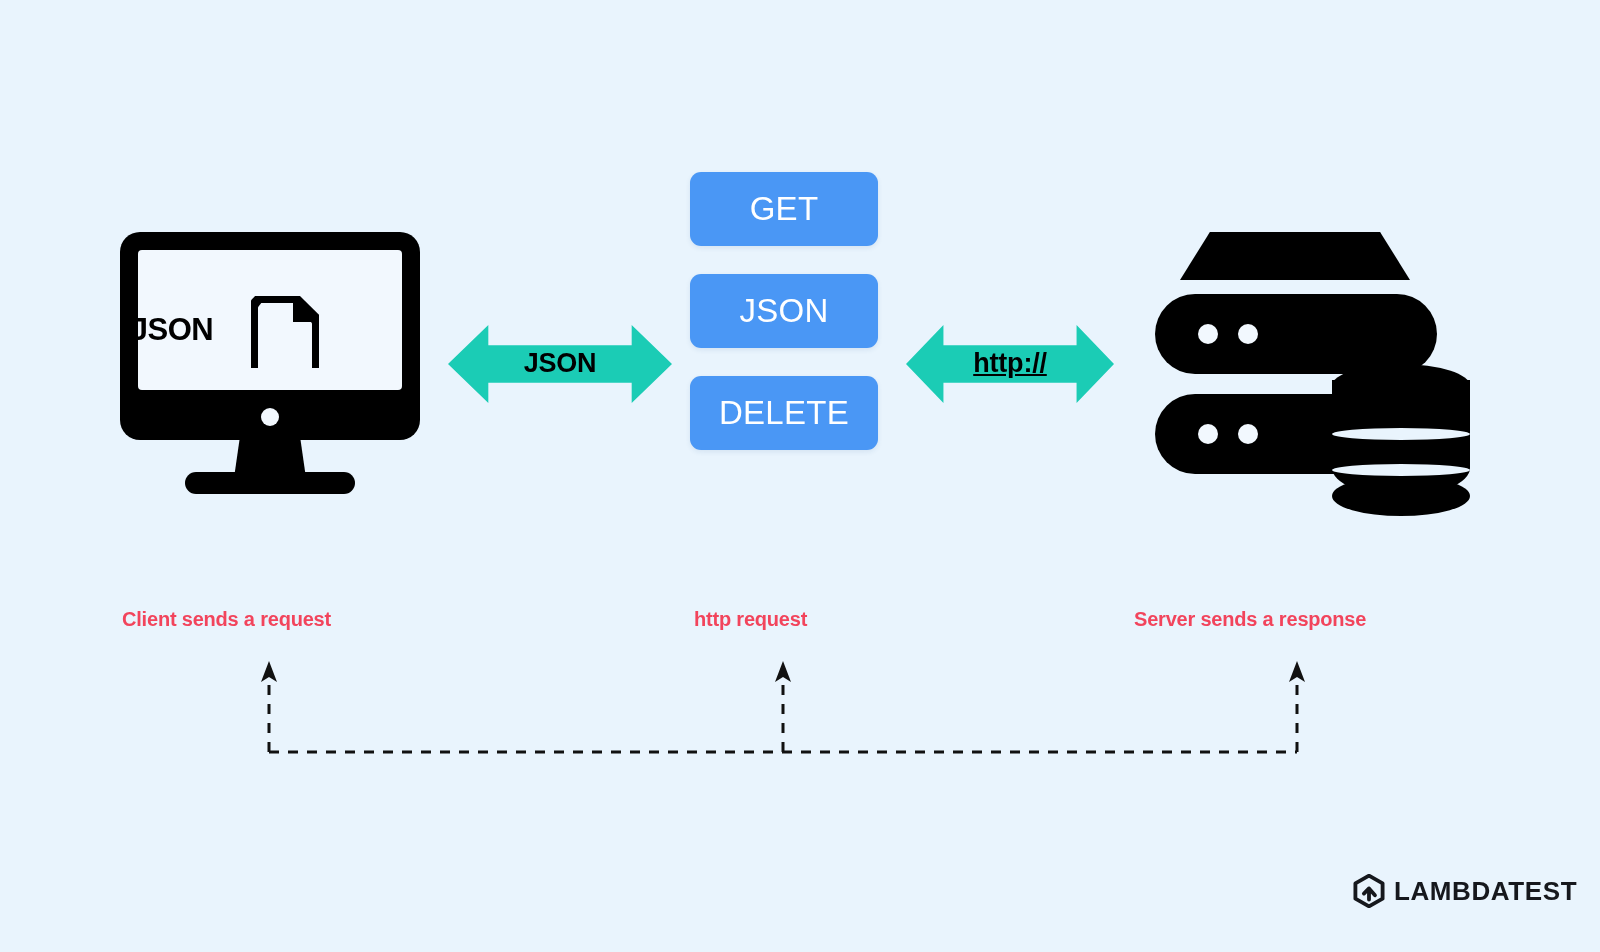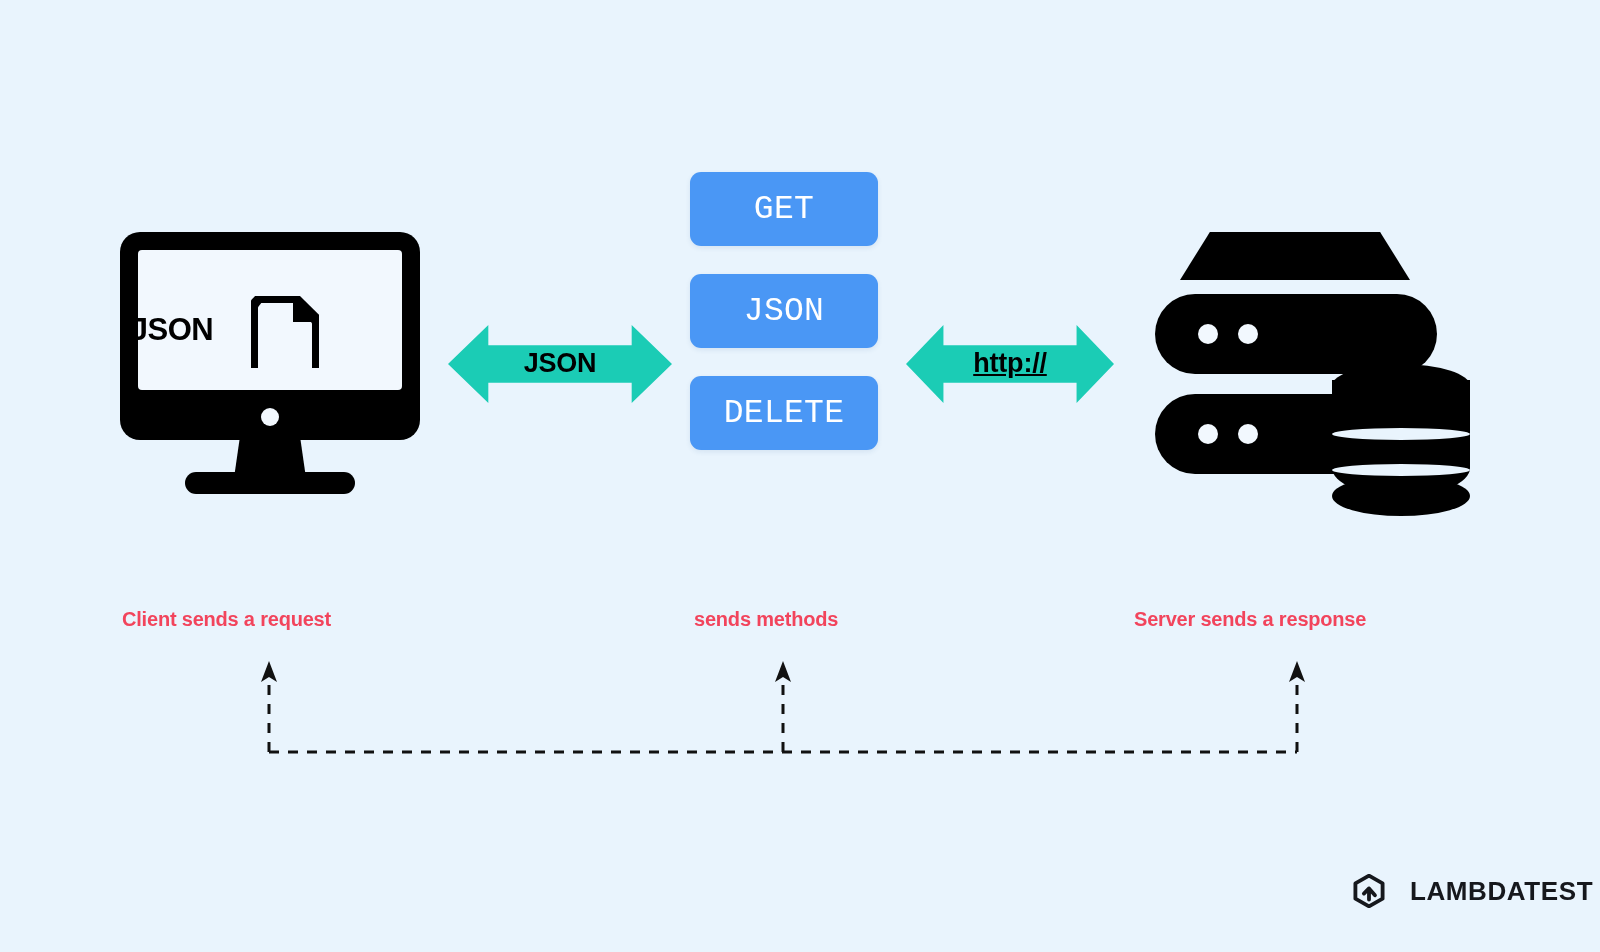--- a/index.html
+++ b/index.html
@@ -203,21 +203,20 @@
     border-radius: 11px;
     color: #ffffff;
     font-size: 33px;
     font-weight: 500;
     display: flex;
     align-items: center;
     justify-content: center;
     margin-bottom: 28px;
     box-shadow: 0 2px 5px rgba(40,90,150,0.10);
     letter-spacing: 0.3px;
-    font-family: Liberation Mono, monospace;
   }
   .method-btn:last-child { margin-bottom: 12px; }
 
   
   .dbl-arrow {
     position: absolute;
     height: 78px;
     background: #1bccb5;
     clip-path: polygon(
       0% 50%, 18% 0%, 18% 26%, 82% 26%, 82% 0%, 100% 50%,
@@ -251,21 +250,21 @@
 
   
   #bracket { left: 0; top: 0; width: 1600px; height: 952px; pointer-events: none; }
 
   
   #logo {
     left: 1352px;
     top: 874px;
     display: flex;
     align-items: center;
-    gap: 24px;
+    gap: 8px;
   }
   #logo .mark { width: 34px; height: 34px; display: block; }
   #logo .wordmark {
     font-size: 26px;
     font-weight: bold;
     color: #16181d;
     letter-spacing: 0.6px;
   }
 </style>
 </head>
@@ -317,21 +316,21 @@
     <div class="srv-db">
       <div class="db-body"></div>
       <div class="db-bottom"></div>
       <div class="db-stripe s1"></div>
       <div class="db-stripe s2"></div>
       <div class="db-top"></div>
     </div>
   </div>
 
   <div class="caption" id="cap-client">Client sends a request</div>
-  <div class="caption" id="cap-methods">sends methods</div>
+  <div class="caption" id="cap-methods">http request</div>
   <div class="caption" id="cap-server">Server sends a response</div>
 
   <svg class="abs" id="bracket" viewBox="0 0 1600 952">
     <g stroke="#111111" stroke-width="3" fill="none" stroke-dasharray="10 9">
       <line x1="269" y1="752" x2="1297" y2="752"></line>
       <line x1="269" y1="752" x2="269" y2="678"></line>
       <line x1="783" y1="752" x2="783" y2="678"></line>
       <line x1="1297" y1="752" x2="1297" y2="678"></line>
     </g>
     <g fill="#111111">

